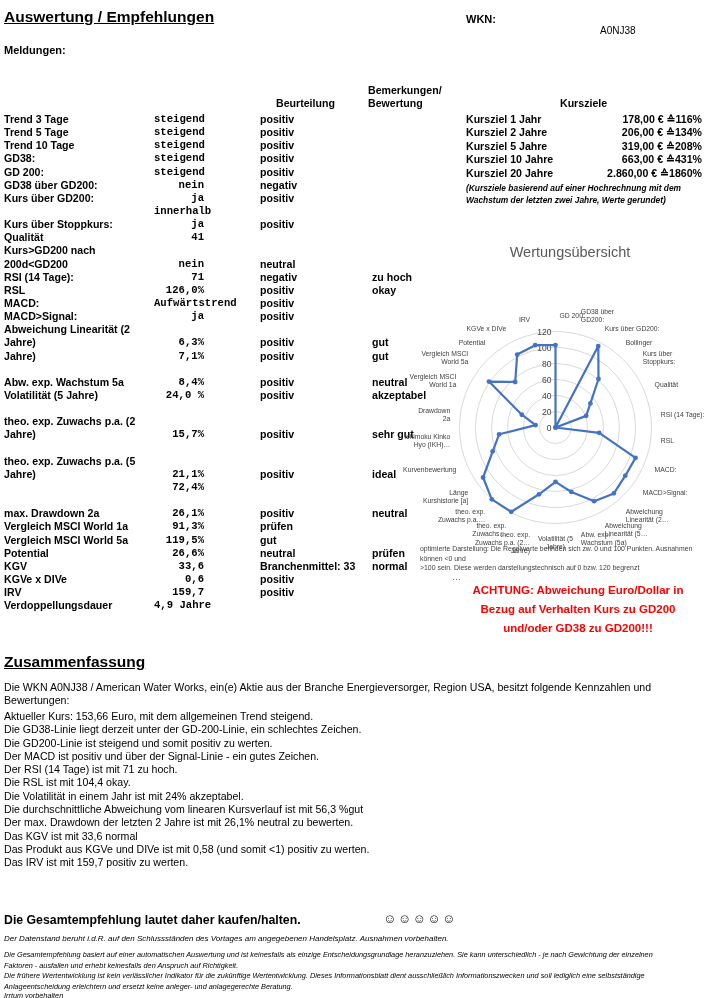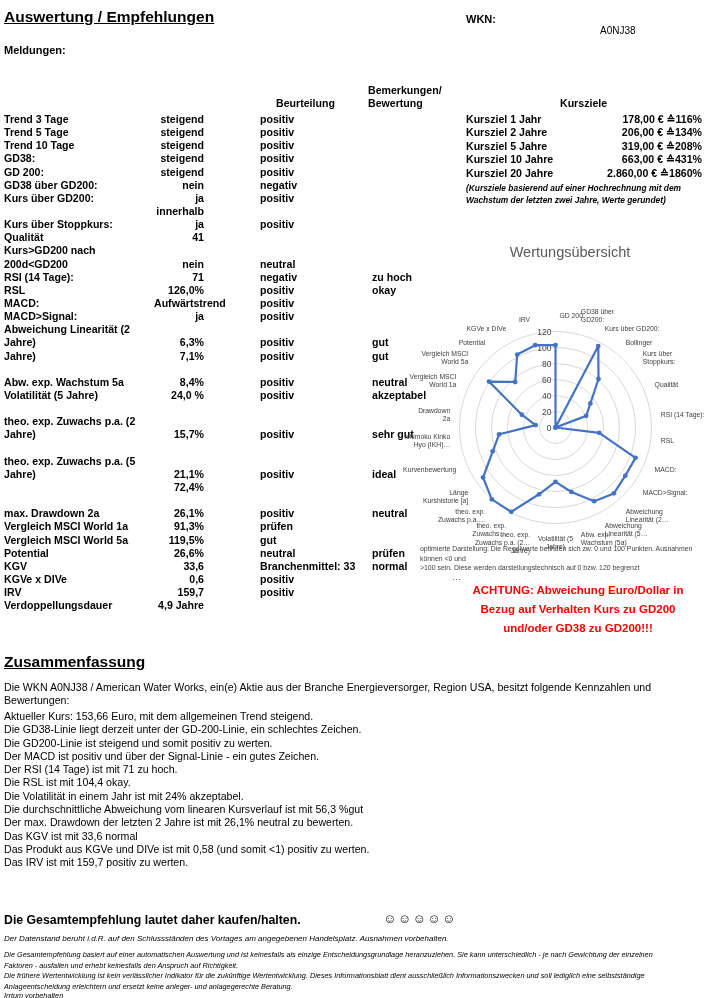--- a/index.html
+++ b/index.html
@@ -10,21 +10,21 @@
   #wkn-label{left:466px;top:13px;font-size:11px;font-weight:bold;}
   #wkn-value{left:600px;top:13px;font-size:10px;margin-top:12px;}
   #meldungen-label{left:4px;top:44px;font-size:11px;font-weight:bold;}
   .colhead{font-size:10.6px;font-weight:bold;white-space:pre-line;line-height:13.2px;}
   #col-beurteilung{left:236px;top:97px;margin-left:40px;}
   #col-bemerkungen{left:368px;top:84px;}
   #col-kursziele{left:560px;top:97px;}
   #main-table{left:4px;top:113px;width:474px;font-size:10.6px;font-weight:bold;}
   .trow{display:grid;grid-template-columns:150px 50px 168px 96px;height:13.15px;line-height:13.15px;}
   .trow div{white-space:nowrap;}
-  .c-value{text-align:right;}
+  .c-value{text-align:right;font-family:Liberation Mono, monospace;}
   .c-beurt{padding-left:56px;}
   #kursziele{left:466px;top:113px;width:236px;font-size:10.6px;font-weight:bold;}
   .krow{display:flex;justify-content:space-between;height:13.4px;line-height:13.4px;white-space:nowrap;}
   #kursziele-note{margin-top:2px;font-size:8.4px;font-style:italic;font-weight:bold;
                   line-height:12px;white-space:pre-line;}
   #chart-title{left:420px;top:244px;width:300px;text-align:center;font-size:14.5px;color:#595959;}
   #radar-svg{left:408px;top:261px;overflow:visible;}
   #chart-footnote{left:420px;top:544px;width:292px;font-size:6.9px;color:#404040;
                   line-height:9.6px;white-space:pre-line;}
   #chart-ellipsis{left:452px;top:572px;font-size:9px;color:#595959;}

